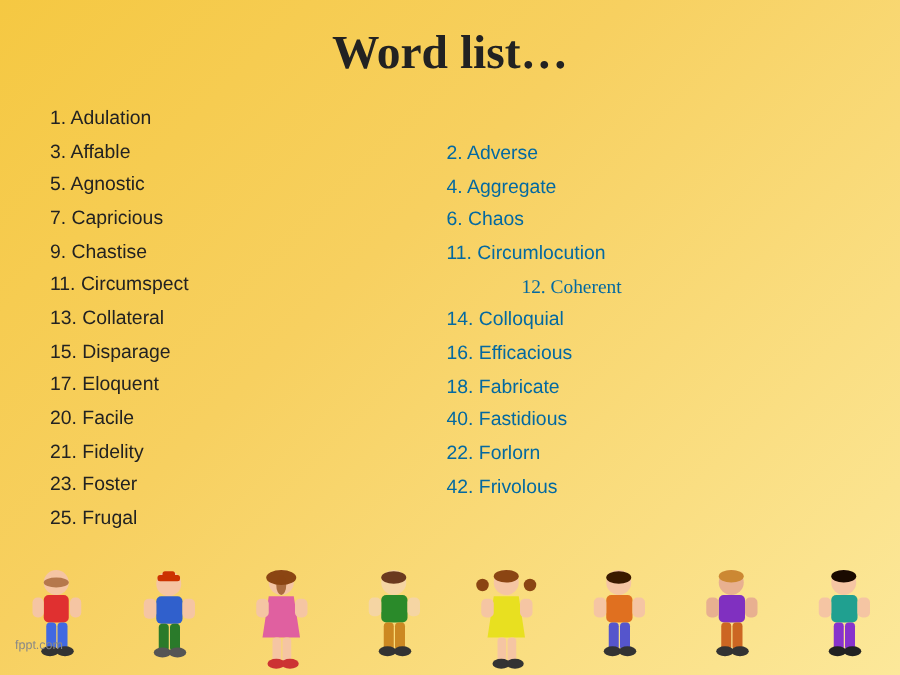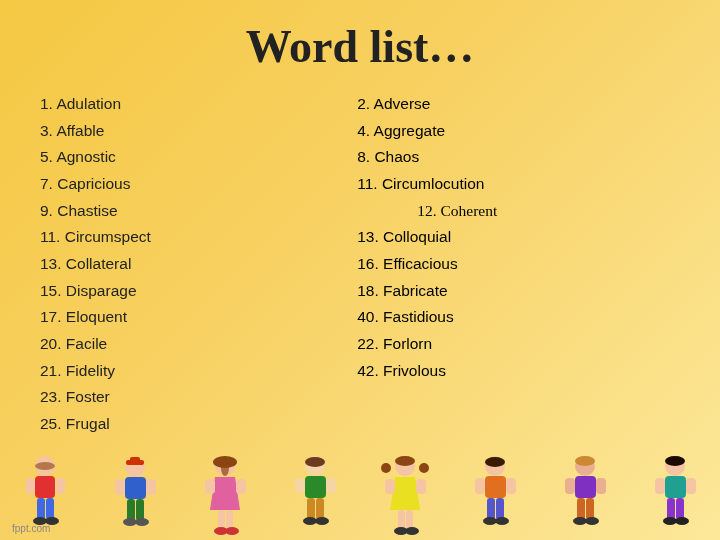--- a/index.html
+++ b/index.html
@@ -15,21 +15,21 @@
 
     .slide {
       width: 720px;
       height: 540px;
       padding: 20px 30px;
       position: relative;
     }
 
     .title {
       text-align: center;
-      font-size: 46px;
+      font-size: 38px;
       font-weight: bold;
       color: #222;
       margin-bottom: 18px;
       font-family: 'Times New Roman', serif;
     }
 
     .word-columns {
       display: flex;
       justify-content: flex-start;
       gap: 0;
@@ -39,23 +39,24 @@
     .col-left {
       width: 48%;
       font-size: 15.5px;
       color: #222;
       line-height: 1.72;
     }
 
     .col-right {
       width: 52%;
       font-size: 15.5px;
-      color: #000000;
+      color: #0369a1;
       line-height: 1.72;
       padding-left: 10px;
+      margin-top: 28px;
     }
 
     .word-item {
       display: block;
     }
 
     .coherent-indent {
       padding-left: 60px;
       font-family: Liberation Serif, serif;
     }
@@ -68,21 +69,21 @@
       width: 720px;
       height: 100px;
       display: flex;
       align-items: flex-end;
       justify-content: space-around;
       overflow: hidden;
     }
 
     .watermark {
       position: absolute;
-      bottom: 6px;
+      bottom: 18px;
       left: 12px;
       font-size: 10px;
       color: #888;
     }
   </style>
 </head>
 <body>
 
 <div class="slide">
   <div class="title">Word list…</div>
@@ -101,24 +102,24 @@
         <span class="word-item">17. Eloquent</span>
         <span class="word-item">20. Facile</span>
         <span class="word-item">21. Fidelity</span>
         <span class="word-item">23. Foster</span>
         <span class="word-item">25. Frugal</span>
       </div>
     <div class="col-right">
 
     <span class="word-item">2. Adverse</span>
         <span class="word-item">4. Aggregate</span>
-        <span class="word-item">8. Chaos</span>
+        <span class="word-item">6. Chaos</span>
         <span class="word-item">11. Circumlocution</span>
         <span class="word-item coherent-indent">12. Coherent</span>
-        <span class="word-item">13. Colloquial</span>
+        <span class="word-item">14. Colloquial</span>
         <span class="word-item">16. Efficacious</span>
         <span class="word-item">18. Fabricate</span>
         <span class="word-item">40. Fastidious</span>
         <span class="word-item">22. Forlorn</span>
         <span class="word-item">42. Frivolous</span>
       </div>
   </div>
 
   <div class="kids-strip">
 

